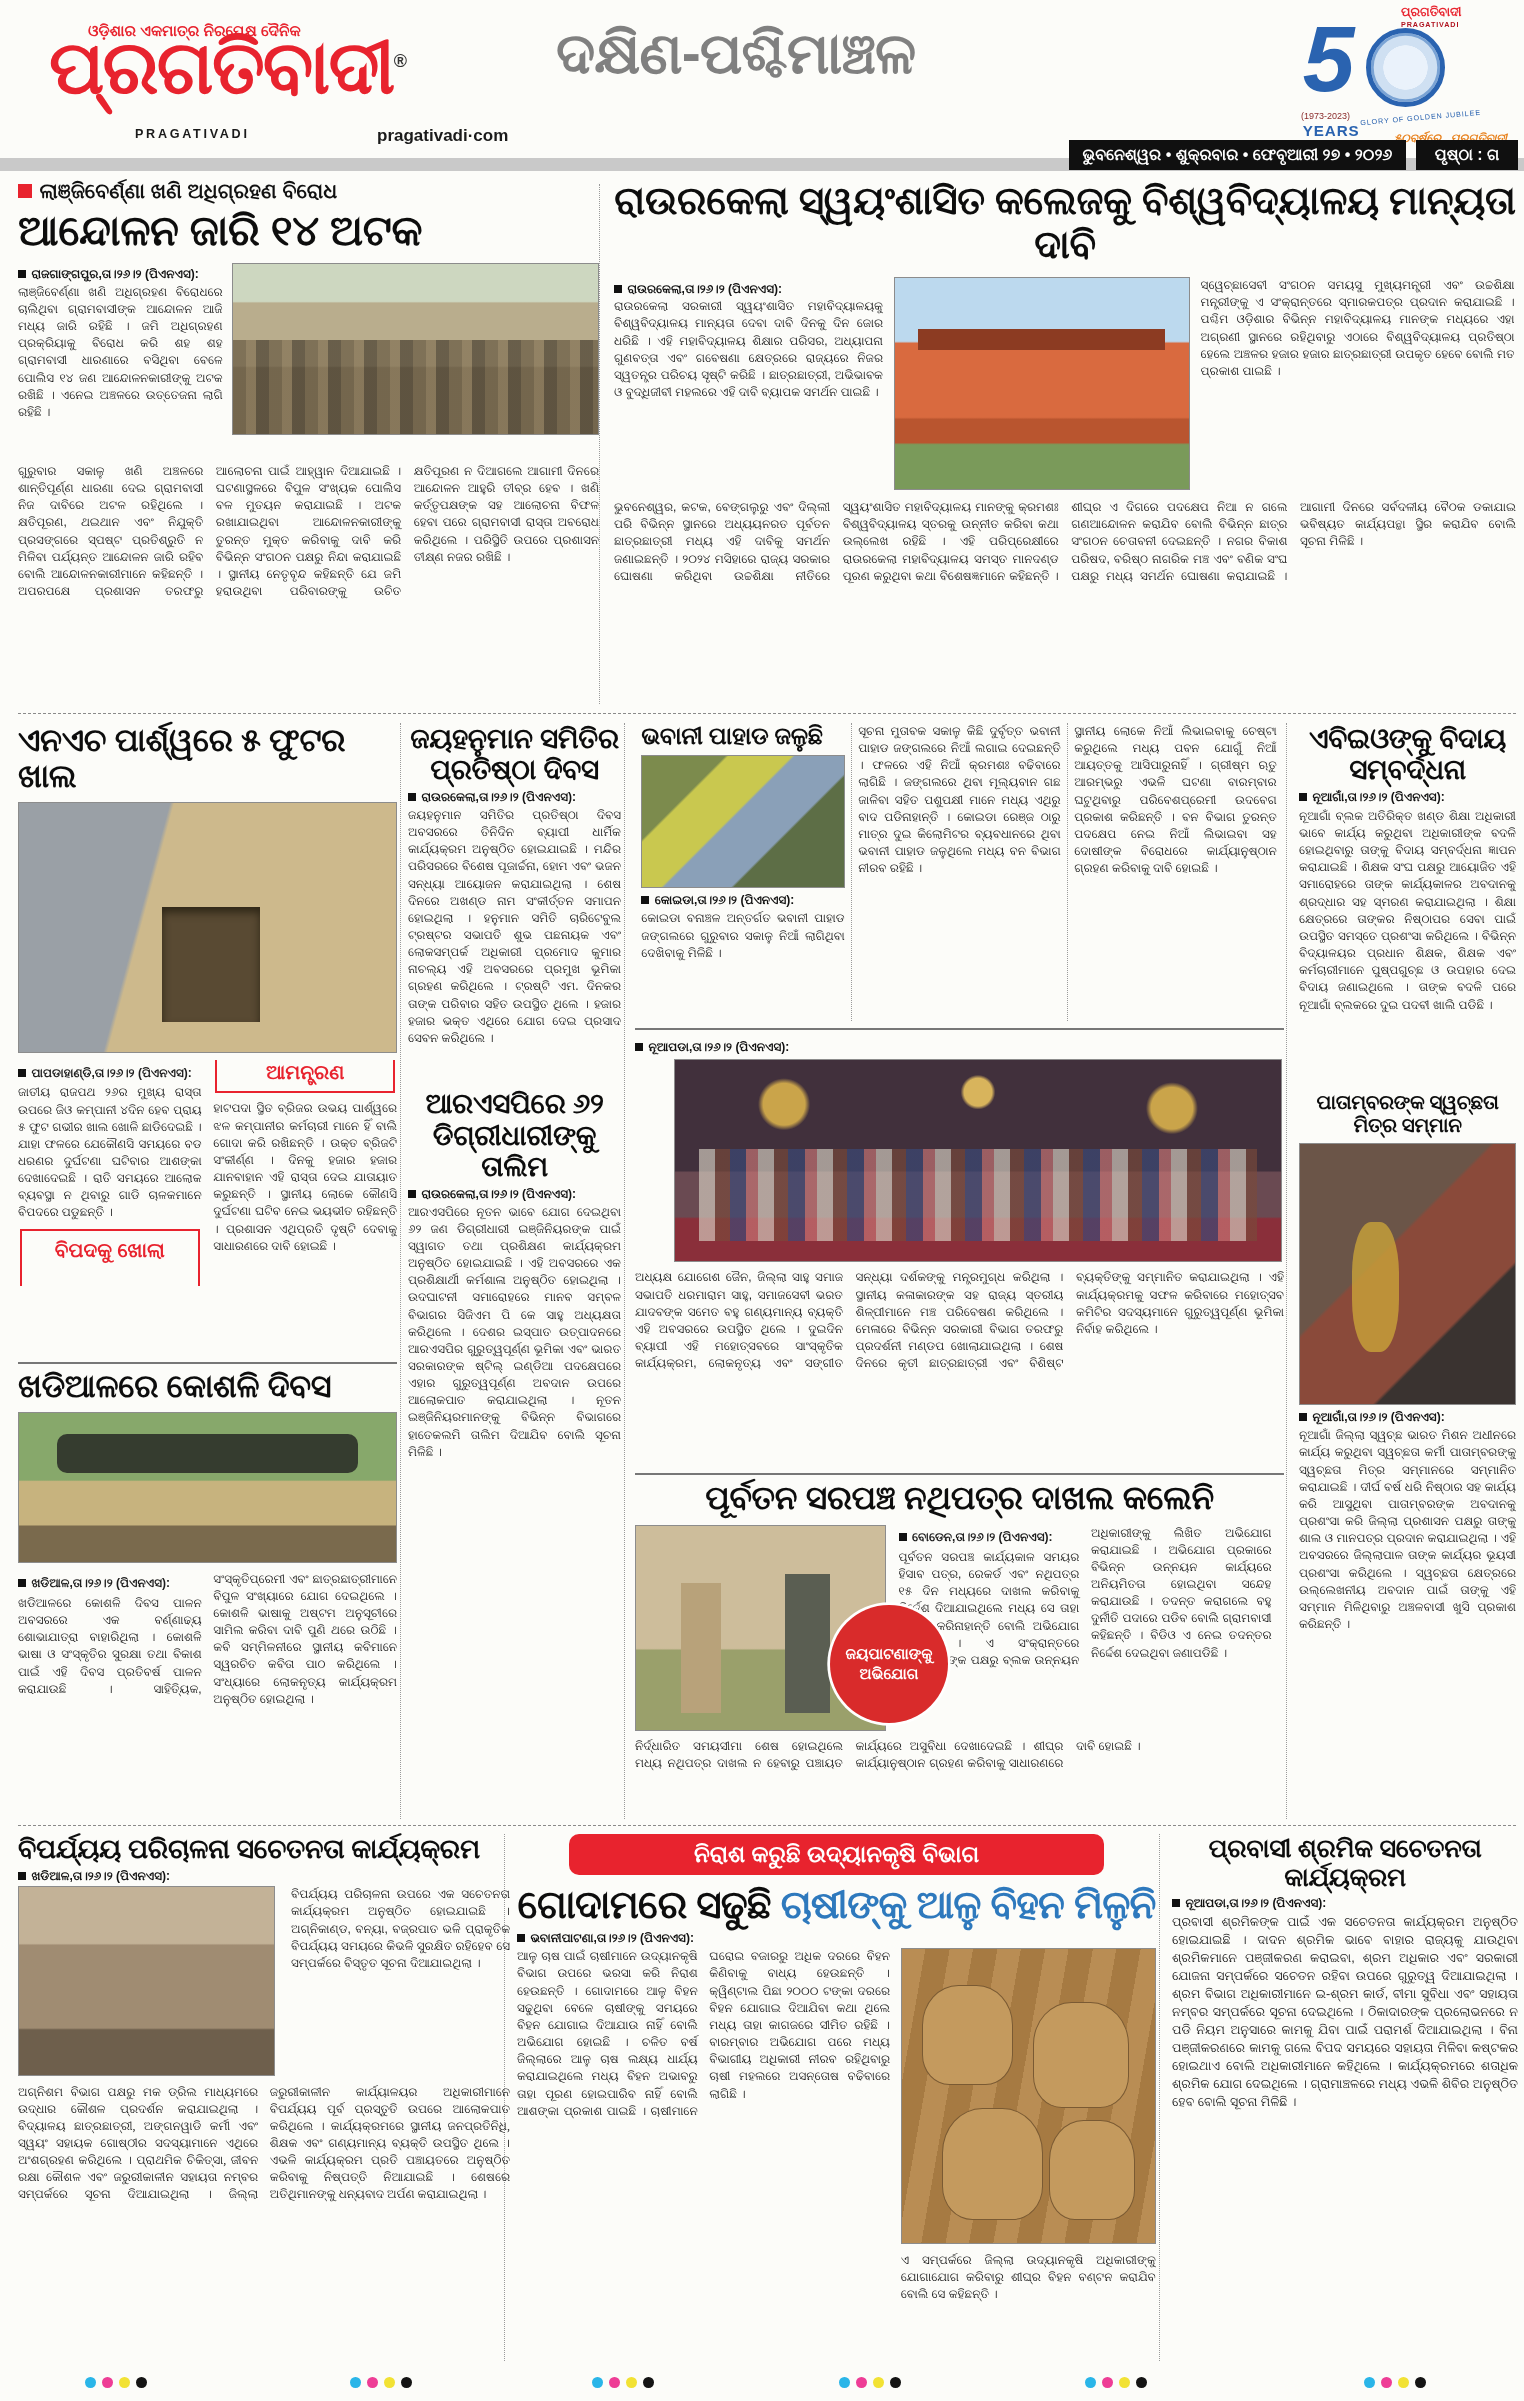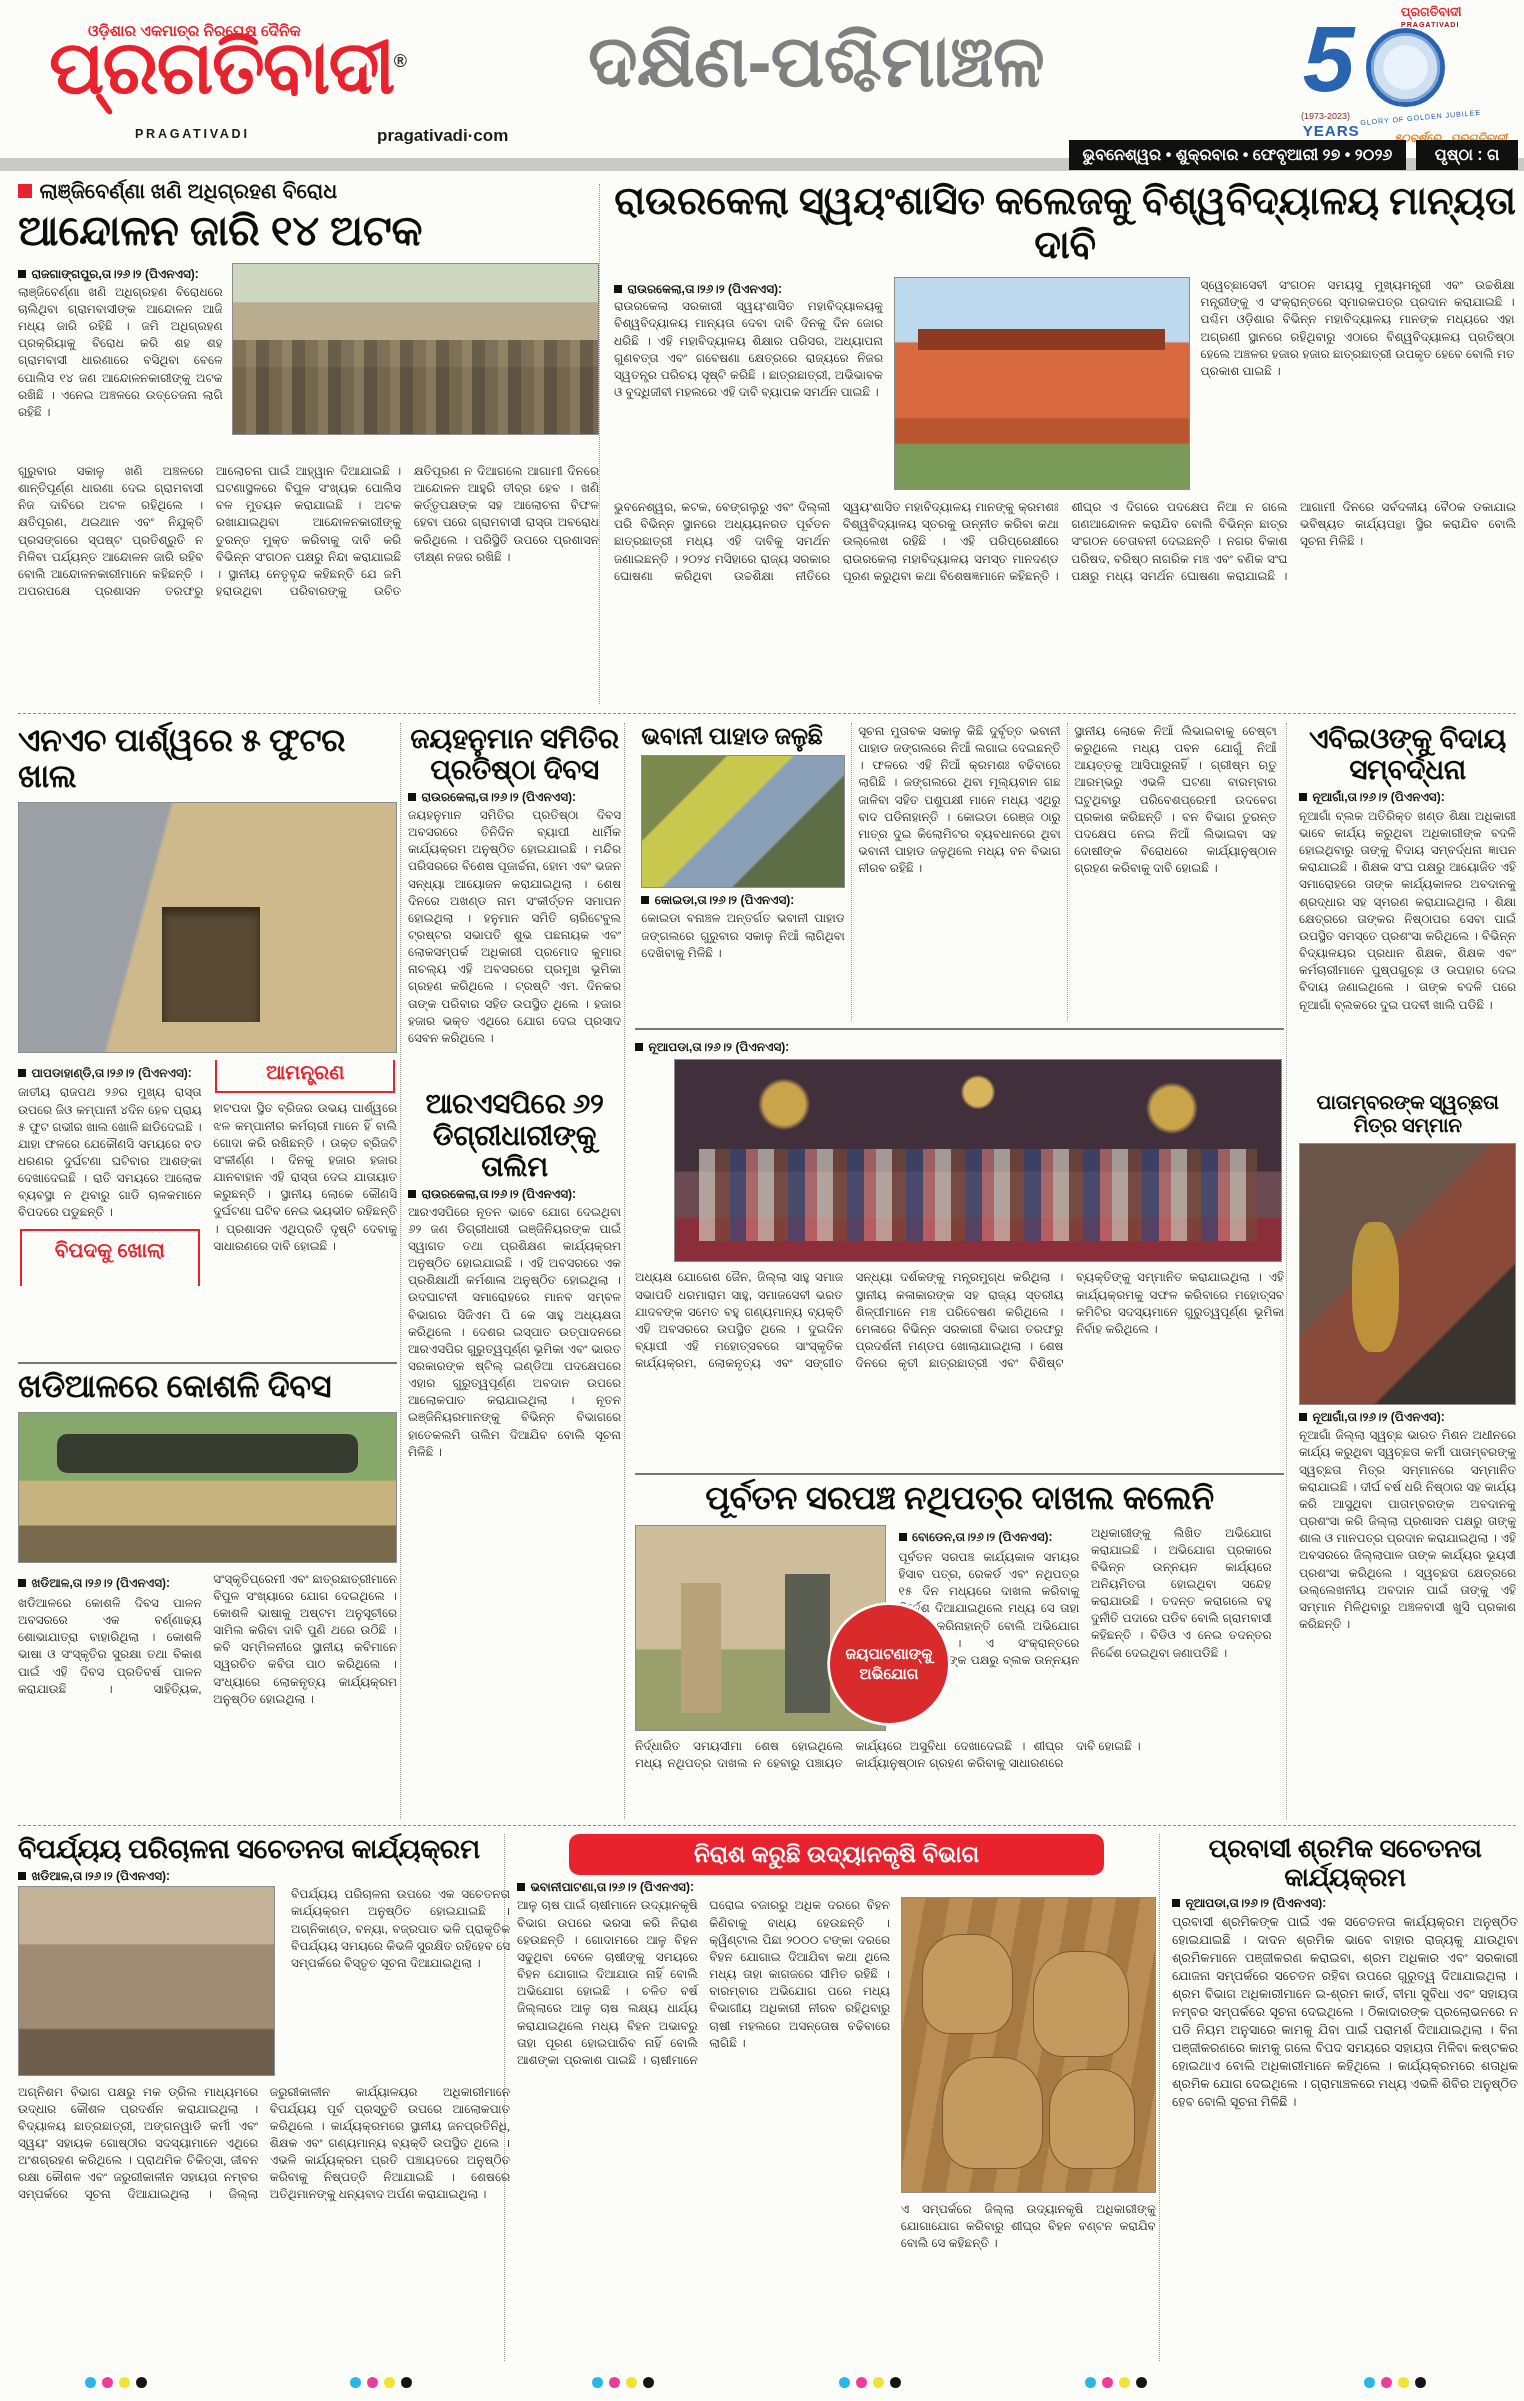--- a/index.html
+++ b/index.html
@@ -5,21 +5,21 @@
   * { margin:0; padding:0; box-sizing:border-box; }
   body { background:#777; font-family:"Liberation Sans", sans-serif; }
   #page { position:relative; width:1525px; height:2401px; margin:0 auto; background:#fcfcf9; overflow:hidden; color:#111; }
 
   
   .tagline { position:absolute; left:88px; top:21.5px; color:#e8232e; font-size:15.2px; font-weight:bold; }
   .masthead { position:absolute; left:49px; top:27px; color:#e8232e; font-size:74px; font-weight:900; line-height:1.1; letter-spacing:-1.8px; }
   .masthead sup { font-size:18px; color:#333; }
   .masthead-sub { position:absolute; left:135px; top:127px; font-size:12.6px; font-weight:bold; letter-spacing:2.7px; color:#1a1a1a; }
   .website { position:absolute; left:377px; top:126px; font-size:17px; font-weight:bold; color:#1a1a1a; }
-  .section-title { position:absolute; left:556px; top:20px; width:520px; text-align:center; font-size:72px; font-weight:900; color:#808080; letter-spacing:-0.9px; }
+  .section-title { position:absolute; left:556px; top:20px; width:520px; font-size:57px; font-weight:900; color:#808080; letter-spacing:-0.9px; }
   .jubilee { position:absolute; left:1301px; top:5.4px; width:224px; height:151px; }
   .jub-digit { position:absolute; left:1.8px; top:7.2px; font-size:93px; font-weight:900; font-style:italic; color:#2a63b0; line-height:1; }
   .jub-ring { position:absolute; left:65px; top:23px; width:79px; height:79px; border:5.4px solid #2a63b0; border-radius:50%;
               background:radial-gradient(circle,#eaf2fb 0 45%,#cfe0f2 46% 70%,#eaf2fb 71%); box-shadow:inset 0 0 0 2.7px #7aa3d4; }
   .jub-brand { position:absolute; left:100px; top:0; color:#e8232e; font-size:12.6px; font-weight:900; }
   .jub-brand-en { position:absolute; left:100px; top:14.4px; color:#b01420; font-size:7.2px; font-weight:bold; letter-spacing:0.9px; }
   .jub-range { position:absolute; left:0; top:106px; font-size:9px; color:#8a2b2b; }
   .jub-years { position:absolute; left:1.8px; top:117px; font-size:15.2px; font-weight:900; color:#2a63b0; letter-spacing:0.9px; }
   .jub-glory { position:absolute; left:59px; top:108px; font-size:7.2px; color:#2a63b0; letter-spacing:0.9px; transform:rotate(-5deg); }
   .jub-tag { position:absolute; left:93px; top:126px; font-size:11.7px; font-style:italic; color:#e8821e; font-weight:bold; white-space:nowrap; }
@@ -330,20 +330,24 @@
     <div class="byline"><span class="bsq"></span><span>ଖଡିଆଳ,ତା।୨୬।୨ (ପିଏନଏସ):</span></div>
     <div class="dl-flex">
       <div class="ph dl-photo"></div>
       <div class="dl-side body">ବିପର୍ଯ୍ୟୟ ପରିଚାଳନା ଉପରେ ଏକ ସଚେତନତା କାର୍ଯ୍ୟକ୍ରମ ଅନୁଷ୍ଠିତ ହୋଇଯାଇଛି । ଅଗ୍ନିକାଣ୍ଡ, ବନ୍ୟା, ବଜ୍ରପାତ ଭଳି ପ୍ରାକୃତିକ ବିପର୍ଯ୍ୟୟ ସମୟରେ କିଭଳି ସୁରକ୍ଷିତ ରହିହେବ ସେ ସମ୍ପର୍କରେ ବିସ୍ତୃତ ସୂଚନା ଦିଆଯାଇଥିଲା ।</div>
     </div>
     <div class="body cols2 dl-bottom">ଅଗ୍ନିଶମ ବିଭାଗ ପକ୍ଷରୁ ମକ ଡ୍ରିଲ ମାଧ୍ୟମରେ ଉଦ୍ଧାର କୌଶଳ ପ୍ରଦର୍ଶନ କରାଯାଇଥିଲା । ବିଦ୍ୟାଳୟ ଛାତ୍ରଛାତ୍ରୀ, ଅଙ୍ଗନୱାଡି କର୍ମୀ ଏବଂ ସ୍ୱୟଂ ସହାୟକ ଗୋଷ୍ଠୀର ସଦସ୍ୟାମାନେ ଏଥିରେ ଅଂଶଗ୍ରହଣ କରିଥିଲେ । ପ୍ରାଥମିକ ଚିକିତ୍ସା, ଜୀବନ ରକ୍ଷା କୌଶଳ ଏବଂ ଜରୁରୀକାଳୀନ ସହାୟତା ନମ୍ବର ସମ୍ପର୍କରେ ସୂଚନା ଦିଆଯାଇଥିଲା । ଜିଲ୍ଲା ଜରୁରୀକାଳୀନ କାର୍ଯ୍ୟାଳୟର ଅଧିକାରୀମାନେ ବିପର୍ଯ୍ୟୟ ପୂର୍ବ ପ୍ରସ୍ତୁତି ଉପରେ ଆଲୋକପାତ କରିଥିଲେ । କାର୍ଯ୍ୟକ୍ରମରେ ସ୍ଥାନୀୟ ଜନପ୍ରତିନିଧି, ଶିକ୍ଷକ ଏବଂ ଗଣ୍ୟମାନ୍ୟ ବ୍ୟକ୍ତି ଉପସ୍ଥିତ ଥିଲେ । ଏଭଳି କାର୍ଯ୍ୟକ୍ରମ ପ୍ରତି ପଞ୍ଚାୟତରେ ଅନୁଷ୍ଠିତ କରିବାକୁ ନିଷ୍ପତ୍ତି ନିଆଯାଇଛି । ଶେଷରେ ଅତିଥିମାନଙ୍କୁ ଧନ୍ୟବାଦ ଅର୍ପଣ କରାଯାଇଥିଲା ।</div>
   </div>
 
   <div class="art artPM">
     <div class="banner">ନିରାଶ କରୁଛି ଉଦ୍ୟାନକୃଷି ବିଭାଗ</div>
+    <div class="hl">
+      <span>ଗୋଦାମରେ ସଢୁଛି</span>
+      <span class="hl-blue">ଚାଷୀଙ୍କୁ ଆଳୁ ବିହନ ମିଳୁନି</span>
+    </div>
     <div class="byline"><span class="bsq"></span><span>ଭବାନୀପାଟଣା,ତା।୨୬।୨ (ପିଏନଏସ):</span></div>
     <div class="m-flex">
       <div class="m-left body cols2">ଆଳୁ ଚାଷ ପାଇଁ ଚାଷୀମାନେ ଉଦ୍ୟାନକୃଷି ବିଭାଗ ଉପରେ ଭରସା କରି ନିରାଶ ହେଉଛନ୍ତି । ଗୋଦାମରେ ଆଳୁ ବିହନ ସଢୁଥିବା ବେଳେ ଚାଷୀଙ୍କୁ ସମୟରେ ବିହନ ଯୋଗାଇ ଦିଆଯାଉ ନାହିଁ ବୋଲି ଅଭିଯୋଗ ହୋଇଛି । ଚଳିତ ବର୍ଷ ଜିଲ୍ଲାରେ ଆଳୁ ଚାଷ ଲକ୍ଷ୍ୟ ଧାର୍ଯ୍ୟ କରାଯାଇଥିଲେ ମଧ୍ୟ ବିହନ ଅଭାବରୁ ତାହା ପୂରଣ ହୋଇପାରିବ ନାହିଁ ବୋଲି ଆଶଙ୍କା ପ୍ରକାଶ ପାଇଛି । ଚାଷୀମାନେ ଘରୋଇ ବଜାରରୁ ଅଧିକ ଦରରେ ବିହନ କିଣିବାକୁ ବାଧ୍ୟ ହେଉଛନ୍ତି । କ୍ୱିଣ୍ଟାଲ ପିଛା ୨୦୦୦ ଟଙ୍କା ଦରରେ ବିହନ ଯୋଗାଇ ଦିଆଯିବା କଥା ଥିଲେ ମଧ୍ୟ ତାହା କାଗଜରେ ସୀମିତ ରହିଛି । ବାରମ୍ବାର ଅଭିଯୋଗ ପରେ ମଧ୍ୟ ବିଭାଗୀୟ ଅଧିକାରୀ ନୀରବ ରହିଥିବାରୁ ଚାଷୀ ମହଲରେ ଅସନ୍ତୋଷ ବଢିବାରେ ଲାଗିଛି ।</div>
       <div class="m-right">
         <div class="ph m-photo">
           <div class="sack" style="left:8%;top:12%;width:36%;height:34%;"></div>
           <div class="sack" style="left:52%;top:18%;width:38%;height:36%;"></div>
           <div class="sack" style="left:16%;top:54%;width:40%;height:38%;"></div>
           <div class="sack" style="left:58%;top:58%;width:34%;height:34%;"></div>
         </div>

